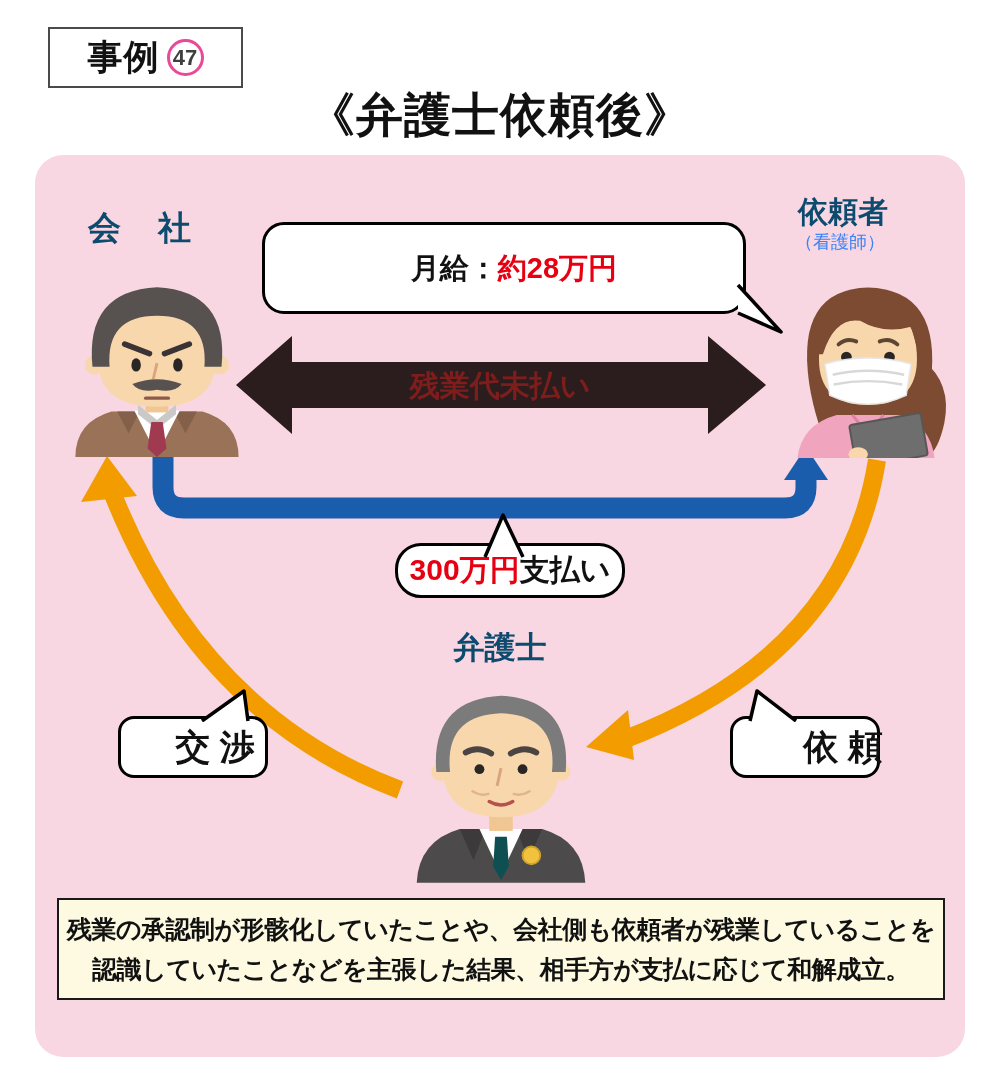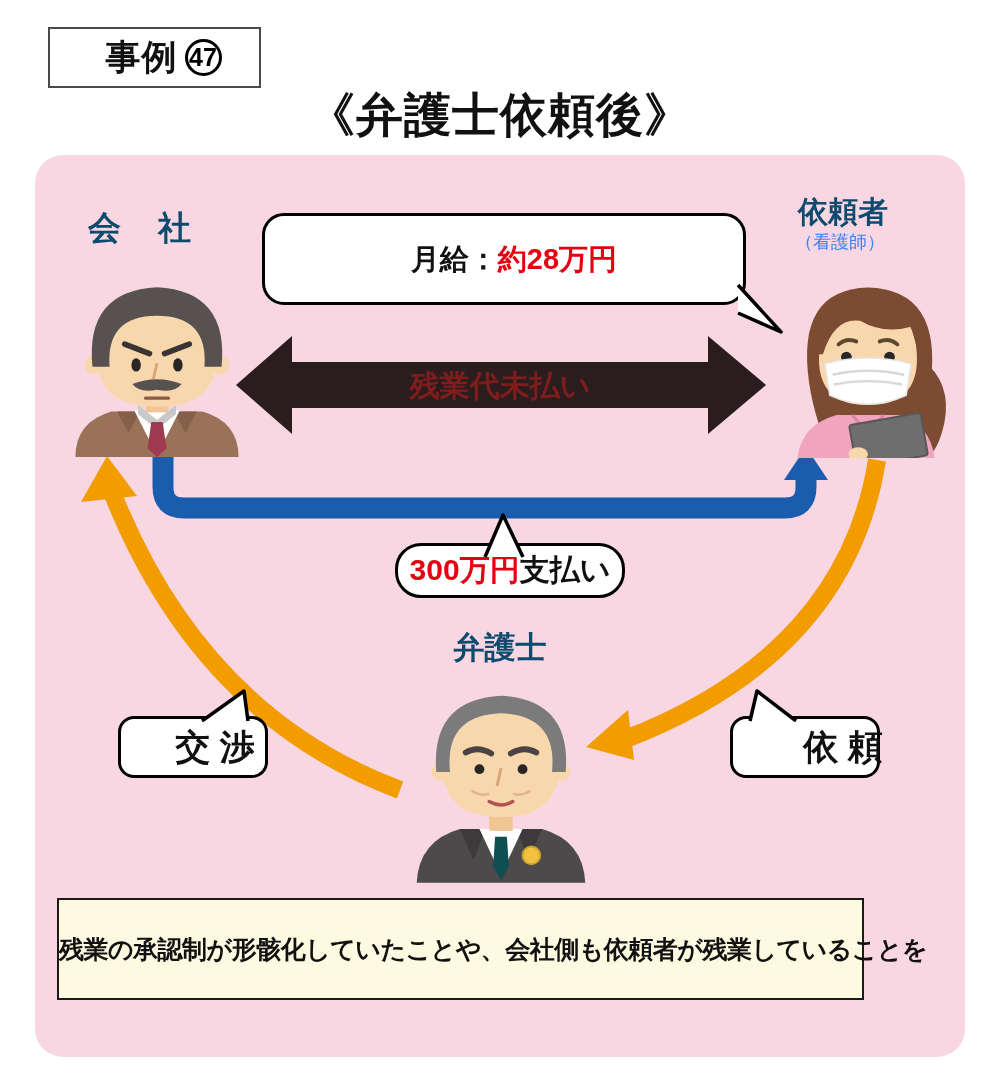--- a/index.html
+++ b/index.html
@@ -7,27 +7,27 @@
     width:1000px;height:1083px;position:relative;background:#ffffff;
     font-family:"Liberation Sans","DejaVu Sans",sans-serif;
     overflow:hidden;
   }
   .abs{position:absolute;}
 
   
   .case-badge{
     left:48px;top:27px;width:191px;height:57px;
     border:2px solid #4a4a4a;background:#fff;
-    display:flex;align-items:center;justify-content:center;gap:7px;padding-left:18px;
+    display:flex;align-items:center;justify-content:center;gap:7px;
   }
   .case-badge .prefix{font-size:35px;font-weight:900;color:#111;letter-spacing:1px;}
   .case-badge .circ{
-    width:37px;height:37px;border:3px solid #000000;border-radius:50%;
+    width:37px;height:37px;border:3px solid #ec4899;border-radius:50%;
     display:flex;align-items:center;justify-content:center;
-    font-size:25px;font-weight:900;color:#000000;box-sizing:border-box;
+    font-size:22px;font-weight:900;color:#404040;box-sizing:border-box;
   }
 
   .page-title{
     left:0;top:84px;width:1000px;text-align:center;
     font-size:47px;font-weight:900;color:#111;letter-spacing:1px;
   }
 
   .panel{
     left:35px;top:155px;width:930px;height:902px;
     background:#f8d7e3;border-radius:28px;
@@ -37,40 +37,40 @@
   .company-label{left:88px;top:206px;font-size:33px;letter-spacing:2px;}
   .client-label{left:798px;top:192px;font-size:30px;}
   .client-sublabel{left:795px;top:230px;font-size:18px;font-weight:400;color:#3b82f6;}
   .lawyer-label{left:430px;top:627px;width:140px;text-align:center;font-size:31px;}
 
   
   .bubble{
     background:#fff;border:3.5px solid #000;box-sizing:border-box;
     display:flex;flex-direction:column;align-items:center;justify-content:center;
   }
-  .salary-bubble{left:262px;top:213px;width:484px;height:92px;border-radius:22px;z-index:6;padding-left:20px;}
+  .salary-bubble{left:262px;top:222px;width:484px;height:92px;border-radius:22px;z-index:6;padding-left:20px;}
   .salary-bubble .ln{font-size:29px;font-weight:900;line-height:1.32;white-space:nowrap;color:#111;}
   .red{color:#e60012;}
   .payment-bubble{left:395px;top:543px;width:230px;height:55px;border-radius:26px;z-index:6;}
   .payment-bubble .ln{font-size:30px;font-weight:900;white-space:nowrap;color:#111;}
   .side-bubble{width:150px;height:62px;border-radius:16px;z-index:6;}
   .side-bubble .ln{font-size:35px;font-weight:900;color:#111;white-space:nowrap;margin-left:44px;}
   .nego-bubble{left:118px;top:716px;}
   .req-bubble{left:730px;top:716px;padding-left:32px;}
   .tail{z-index:7;}
 
   .unpaid-label{
     left:300px;top:366px;width:400px;text-align:center;
     font-size:30px;font-weight:900;color:#7f1d1d;z-index:5;white-space:nowrap;font-family:Liberation Mono, monospace;
   }
 
   .footer-box{
-    left:57px;top:898px;width:807px;height:102px;box-sizing:border-box;
+    left:57px;top:898px;width:888px;height:102px;box-sizing:border-box;
     background:#fdfae1;border:2px solid #1a1a1a;
-    display:flex;flex-direction:column;justify-content:center;
+    display:flex;flex-direction:column;align-items:center;justify-content:center;
     z-index:8;
   }
   .footer-box .ln{
     font-size:25px;font-weight:900;color:#111;line-height:1.6;
     letter-spacing:-0.5px;white-space:nowrap;
   }
 
   svg{display:block;}
 </style>
 </head>
@@ -204,13 +204,14 @@
 
 <div class="abs bubble side-bubble req-bubble">
   <div class="ln">依 頼</div>
 </div>
 <svg class="abs tail" style="left:746px;top:688px;" width="54" height="34" viewBox="0 0 54 34">
   <path d="M4,33 L11,3 L50,33" fill="#ffffff" stroke="#000" stroke-width="3.5" stroke-linejoin="round"></path>
 </svg>
 
 <div class="abs footer-box">
   <div class="ln">残業の承認制が形骸化していたことや、会社側も依頼者が残業していることを</div>
+  <div class="ln">認識していたことなどを主張した結果、相手方が支払に応じて和解成立。</div>
 </div>
 
 </body></html>

